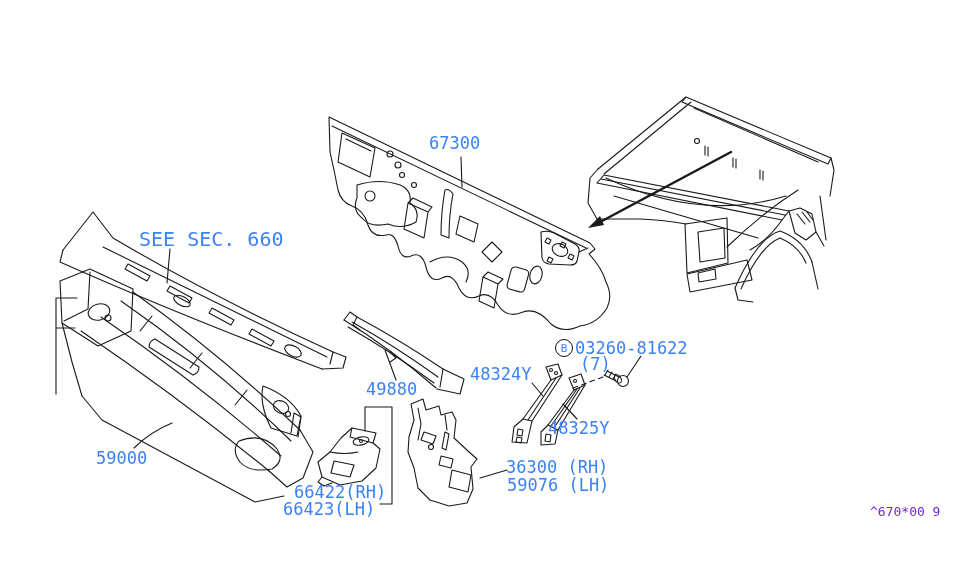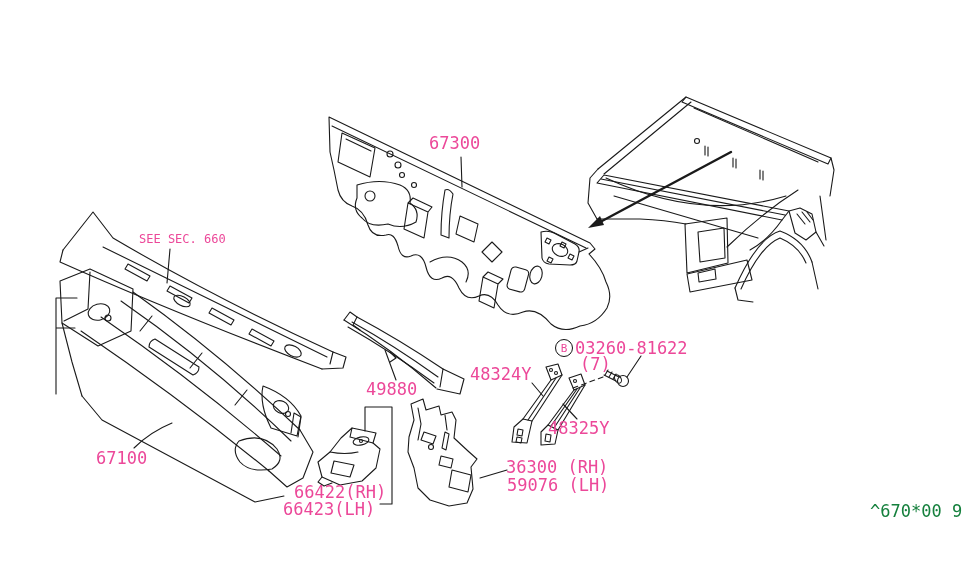--- a/index.html
+++ b/index.html
@@ -1,25 +1,25 @@
 <!DOCTYPE html>
 <html><head>
 <meta charset="utf-8">
 <style>
   html,body{margin:0;padding:0;background:#ffffff;}
   .stage{position:relative;width:975px;height:566px;background:#ffffff;overflow:hidden;
          font-family:"DejaVu Sans Mono","Liberation Mono",monospace;}
   .stage svg{position:absolute;left:0;top:0;}
-  .lbl{position:absolute;font-size:17px;line-height:17px;color:#ec4899;white-space:pre;letter-spacing:0px;}
-  .lbl.small{font-size:12px;}
+  .lbl{position:absolute;font-size:17px;line-height:17px;color:#3b82f6;white-space:pre;letter-spacing:0px;}
+  .lbl.small{font-size:20px;}
   .bolt-lbl{display:flex;align-items:center;gap:2px;}
   .circle-b{display:inline-flex;align-items:center;justify-content:center;
             width:16px;height:16px;border:1.4px solid #111;border-radius:50%;
             font-size:11px;line-height:11px;}
-  .code-lbl{font-size:17px;color:#15803d;}
+  .code-lbl{font-size:13px;color:#6d28d9;}
 </style>
 </head>
 <body>
 
 <div class="stage">
 
 <svg width="975" height="566" viewBox="0 0 975 566" fill="none" stroke="#1a1a1a" stroke-width="1.1" stroke-linecap="round" stroke-linejoin="round">
 
   <g>
     <path d="M 63,250 L 93,212 L 113,238 Q 213,297 333,352"></path>
@@ -171,21 +171,21 @@
     <path d="M 608,370 l -3,5 M 612,372 l -3,5 M 616,374 l -3,5"></path>
     <circle cx="623" cy="381" r="5.5"></circle>
     <ellipse cx="618" cy="379" rx="3" ry="4.5" transform="rotate(-30 618 379)"></ellipse>
   </g>
 </svg>
 
 <div class="lbl small" style="left:139px;top:231px">SEE SEC. 660</div>
 
 <div class="lbl" style="left:429px;top:135px">67300</div>
 
-<div class="lbl" style="left:96px;top:450px">67100</div>
+<div class="lbl" style="left:96px;top:450px">59000</div>
 
 <div class="lbl" style="left:366px;top:381px">49880</div>
 
 <div class="lbl" style="left:470px;top:366px">48324Y</div>
 
 <div class="lbl" style="left:548px;top:420px">48325Y</div>
 
 <div class="lbl bolt-lbl" style="left:555px;top:339px">
   <span class="circle-b">B</span>
   <span>03260-81622</span>

